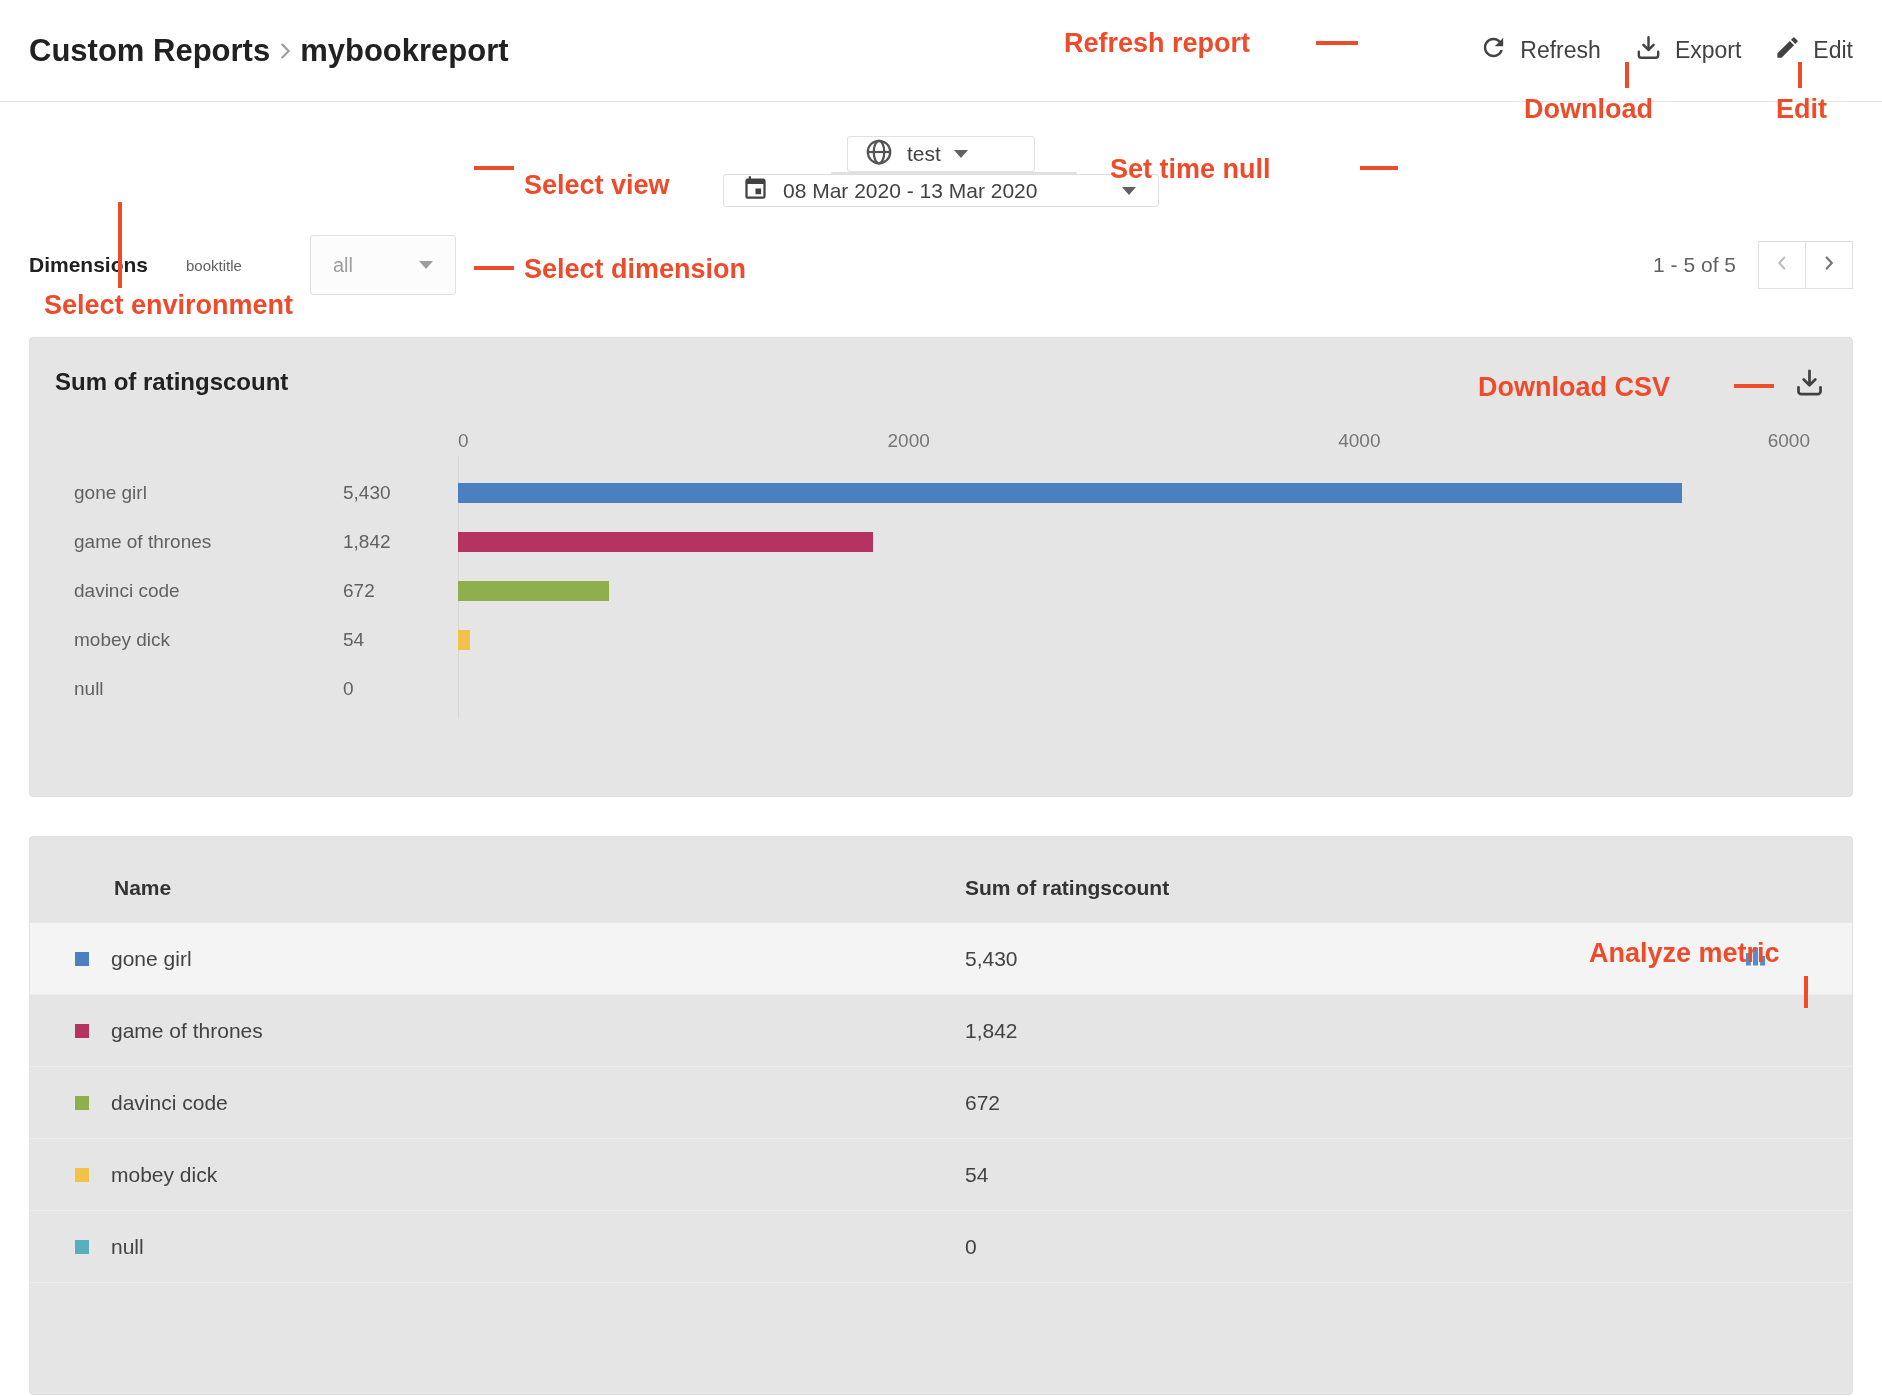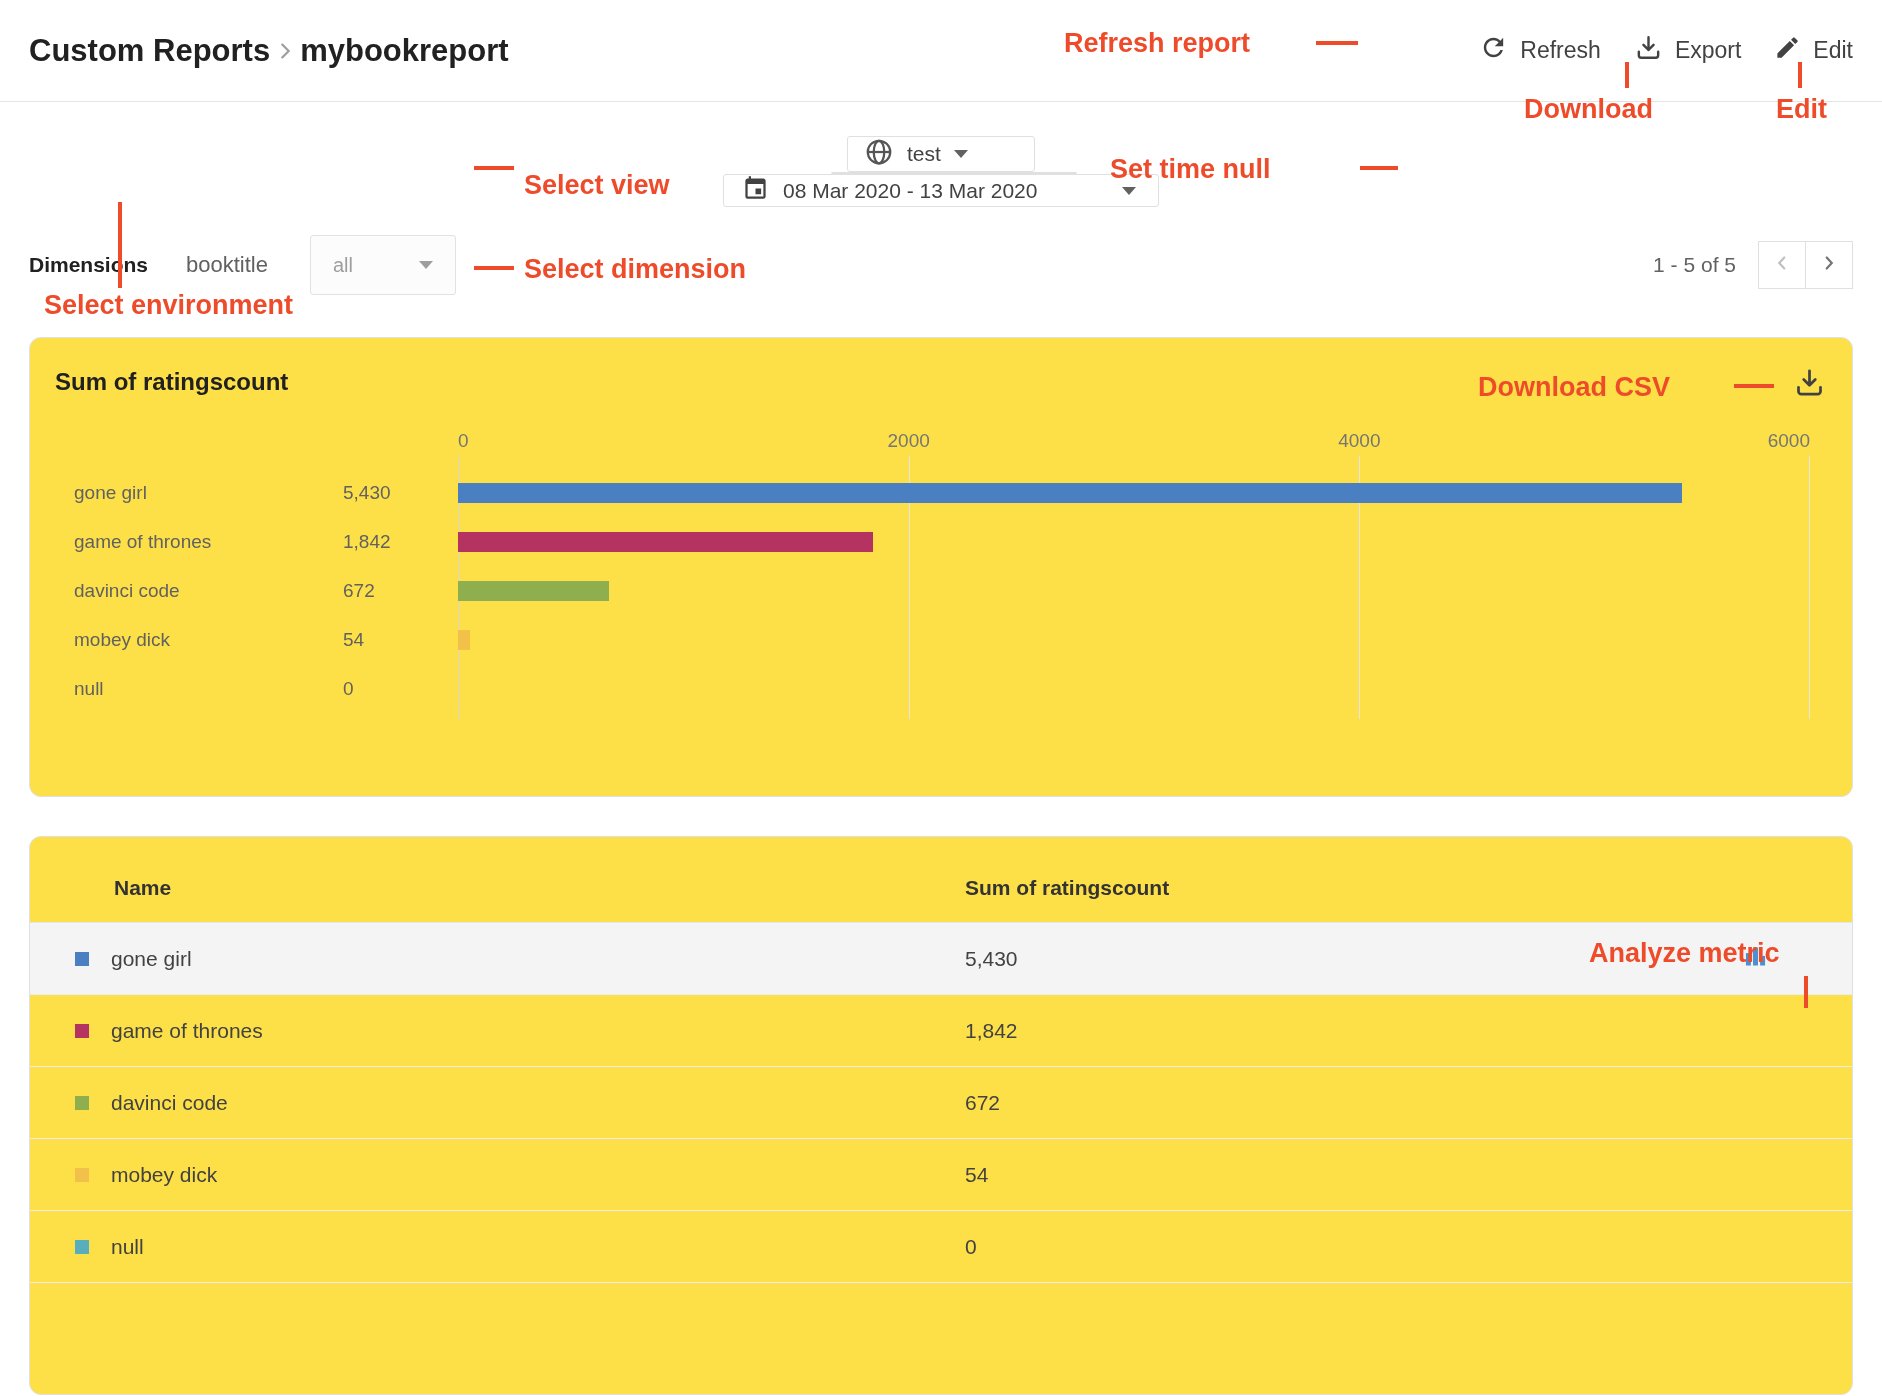--- a/index.html
+++ b/index.html
@@ -27,32 +27,32 @@
   .view-btn.active { background:var(--view-active,#ddeefb); color:#3c4043;margin-left:16px; }
   .view-btn + .view-btn { border-left:1px solid #e0e0e0; }
   .toolbar-spacer { flex:1; }
   .date-picker { width:436px; height:62px; border:1px solid #e0e0e0; border-radius:3px; background:#fff; display:flex; align-items:center; gap:14px; padding:0 22px 0 18px; cursor:pointer; }
   .date-text { font-size:21px; color:#424242; white-space:nowrap; }
   .date-picker .caret { margin-left:auto; }
 
   
   .dim-row { margin:37px 29px 0; height:60px; display:flex; align-items:center; }
   .dim-label { width:157px; font-size:21px; font-weight:bold; color:#212121; }
-  .dim-name { width:124px; font-size:22px; color:#616161; }
+  .dim-name { width:124px; font-size:15px; color:#616161; }
   .dim-select { width:146px; height:60px; border:1px solid #e2e2e2; border-radius:3px; background:#fcfcfc; display:flex; align-items:center; justify-content:space-between; padding:0 22px; cursor:pointer; }
   .dim-value { font-size:20px; color:#9e9e9e; }
   .dim-spacer { flex:1; }
   .pagination { display:flex; align-items:center; gap:22px; }
   .page-info { font-size:21px; color:#616161; white-space:nowrap; }
   .page-btns { display:flex; }
   .page-btn { width:48px; height:48px; border:1px solid #e0e0e0; background:#fff; display:flex; align-items:center; justify-content:center; cursor:pointer; }
   .page-btn + .page-btn { margin-left:-1px; }
 
   
-  .card { margin:0 29px; background:#fde047; border:1px solid #e0e0e0; border-radius:12px; }
+  .card { margin:0 29px; background:#e5e5e5; border:1px solid #e0e0e0; border-radius:4px; }
   .card-title { padding:30px 0 0 25px; font-size:24px; font-weight:bold; color:#212121; }
 
   
   .chart-card { margin-top:42px; height:460px; position:relative; }
   .csv-btn { position:absolute; top:28px; right:26px; cursor:pointer; }
   .chart-body { margin-top:34px; padding-left:26px; padding-right:42px; }
   .axis-row { display:flex; height:26px; font-size:19px; color:#757575; }
   .axis-spacer { width:402px; }
   .axis-ticks { flex:1; position:relative; }
   .tick { position:absolute; top:0; white-space:nowrap; }

